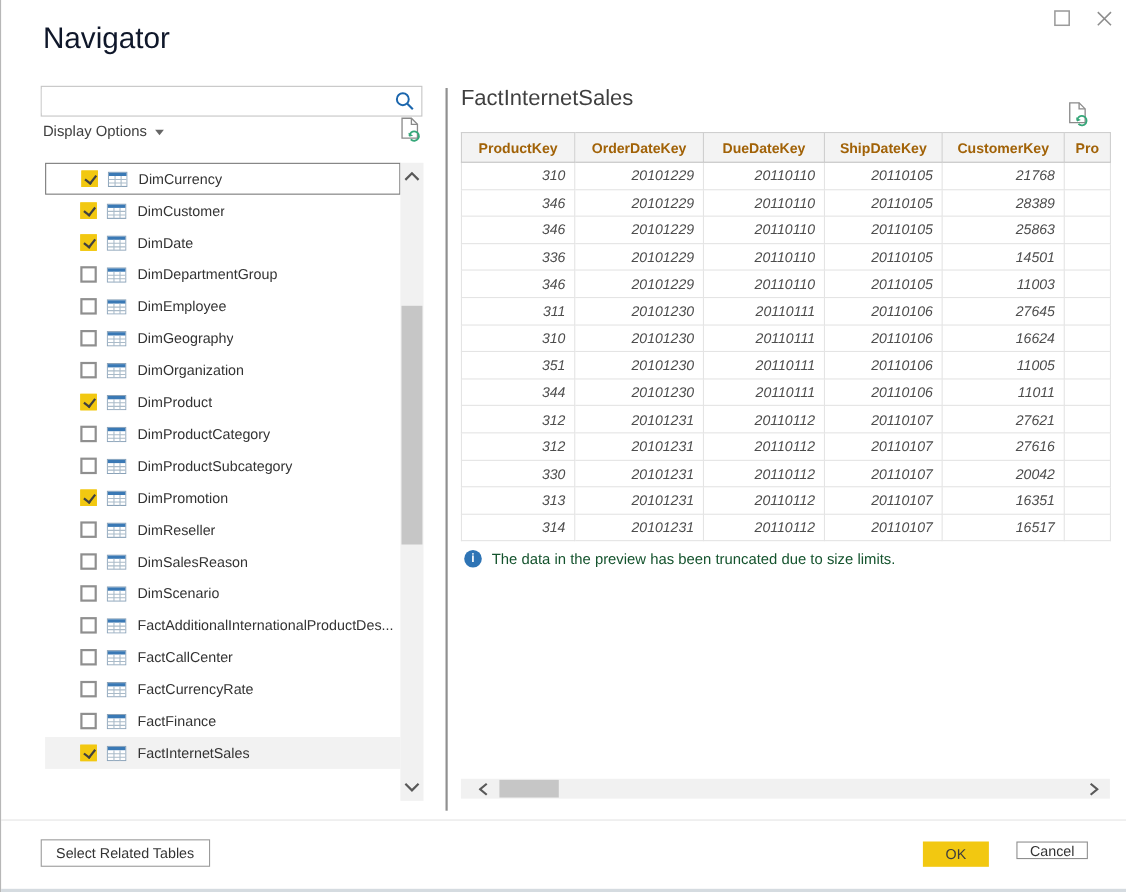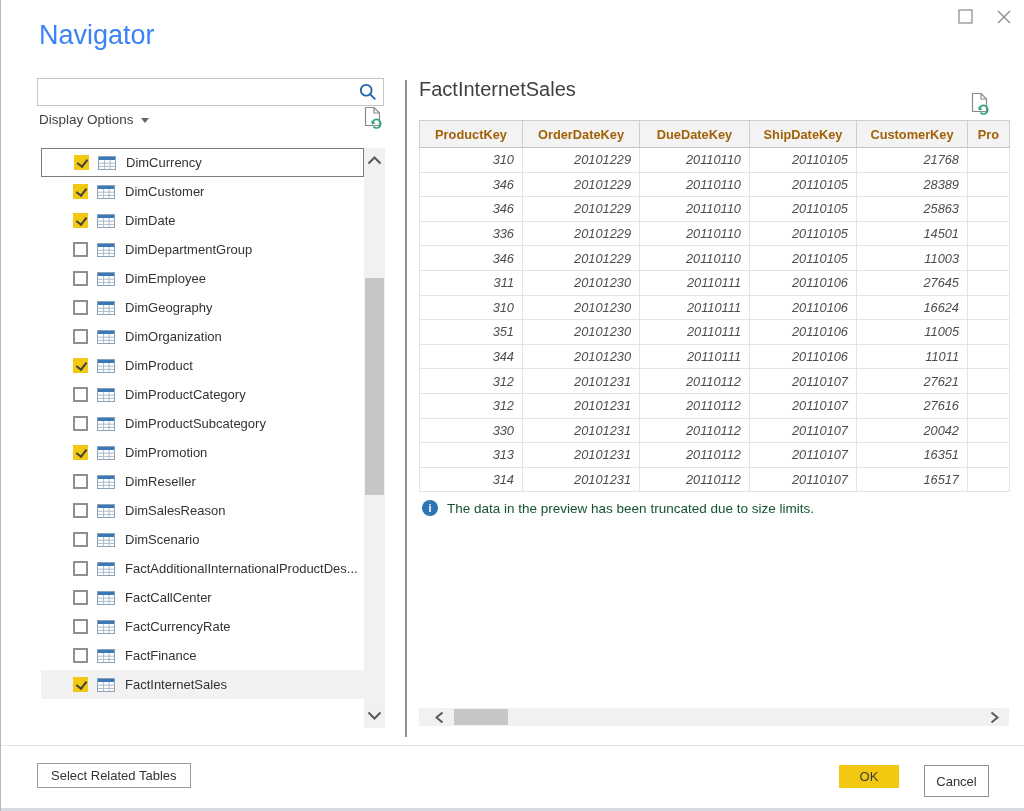--- a/index.html
+++ b/index.html
@@ -7,21 +7,21 @@
     width:1024px;height:811px;position:relative;background:#fff;
     font-family:"Liberation Sans", sans-serif;color:#333;overflow:hidden;
     border-left:1px solid #b7b7b7;box-sizing:border-box;
   }
   .bottom-edge{position:absolute;left:0;bottom:0;width:100%;height:3px;background:#d5dbe0;}
 
   
   .win-controls{position:absolute;top:8px;right:12px;display:flex;gap:21px;align-items:center;}
   .win-btn{width:17px;height:17px;display:flex;align-items:center;justify-content:center;cursor:default;}
 
-  .dialog-title{position:absolute;left:38px;top:20px;font-size:27px;color:#3b82f6;font-weight:400;}
+  .dialog-title{position:absolute;left:38px;top:20px;font-size:27px;color:#0f172a;font-weight:400;}
 
   
   .search-box{position:absolute;left:36px;top:78px;width:347px;height:28px;border:1px solid #c5c5c5;box-sizing:border-box;display:flex;align-items:center;}
   .search-input{flex:1;border:none;outline:none;height:22px;padding:0 6px;font-size:13px;font-family:"Liberation Sans",sans-serif;}
   .search-icon{width:20px;height:20px;margin-right:5px;flex:none;}
 
   .display-row{position:absolute;left:38px;top:112px;display:flex;align-items:center;gap:7px;font-size:13.5px;color:#404040;}
   .caret-down{width:0;height:0;border-left:4px solid transparent;border-right:4px solid transparent;border-top:5px solid #666;margin-top:2px;}
   .refresh-left{position:absolute;left:361px;top:106px;}
   .refresh-right{position:absolute;left:968px;top:92px;}
@@ -60,21 +60,21 @@
   .hthumb{position:absolute;left:35px;top:1px;width:54px;height:16px;background:#c6c6c6;}
   .hchev{position:absolute;top:3px;}
   .hchev.left{left:16px;}
   .hchev.right{right:10px;}
 
   
   .footer-sep{position:absolute;left:0;top:745px;width:100%;height:1px;background:#e4e4e4;}
   .btn{font-family:"Liberation Sans",sans-serif;font-size:13px;color:#333;background:#fff;border:1px solid #9b9b9b;box-sizing:border-box;display:flex;align-items:center;justify-content:center;cursor:default;}
   .btn-select-related{position:absolute;left:36px;top:763px;height:25px;padding:0 13px;}
   .btn-ok{position:absolute;left:838px;top:765px;width:60px;height:23px;background:#F2C811;border:none;color:#3d3d3d;}
-  .btn-cancel{position:absolute;left:923px;top:765px;width:65px;height:32px;border-color:#8f8f8f;}
+  .btn-cancel{position:absolute;left:923px;top:765px;width:65px;height:16px;border-color:#8f8f8f;}
 </style>
 </head>
 <body>
 
 <div class="win-controls">
   <div class="win-btn">
     <svg width="15" height="15" viewBox="0 0 15 15">
       <rect x="1" y="1" width="13" height="13" fill="none" stroke="#9b9b9b" stroke-width="1.4"></rect>
     </svg>
   </div>

